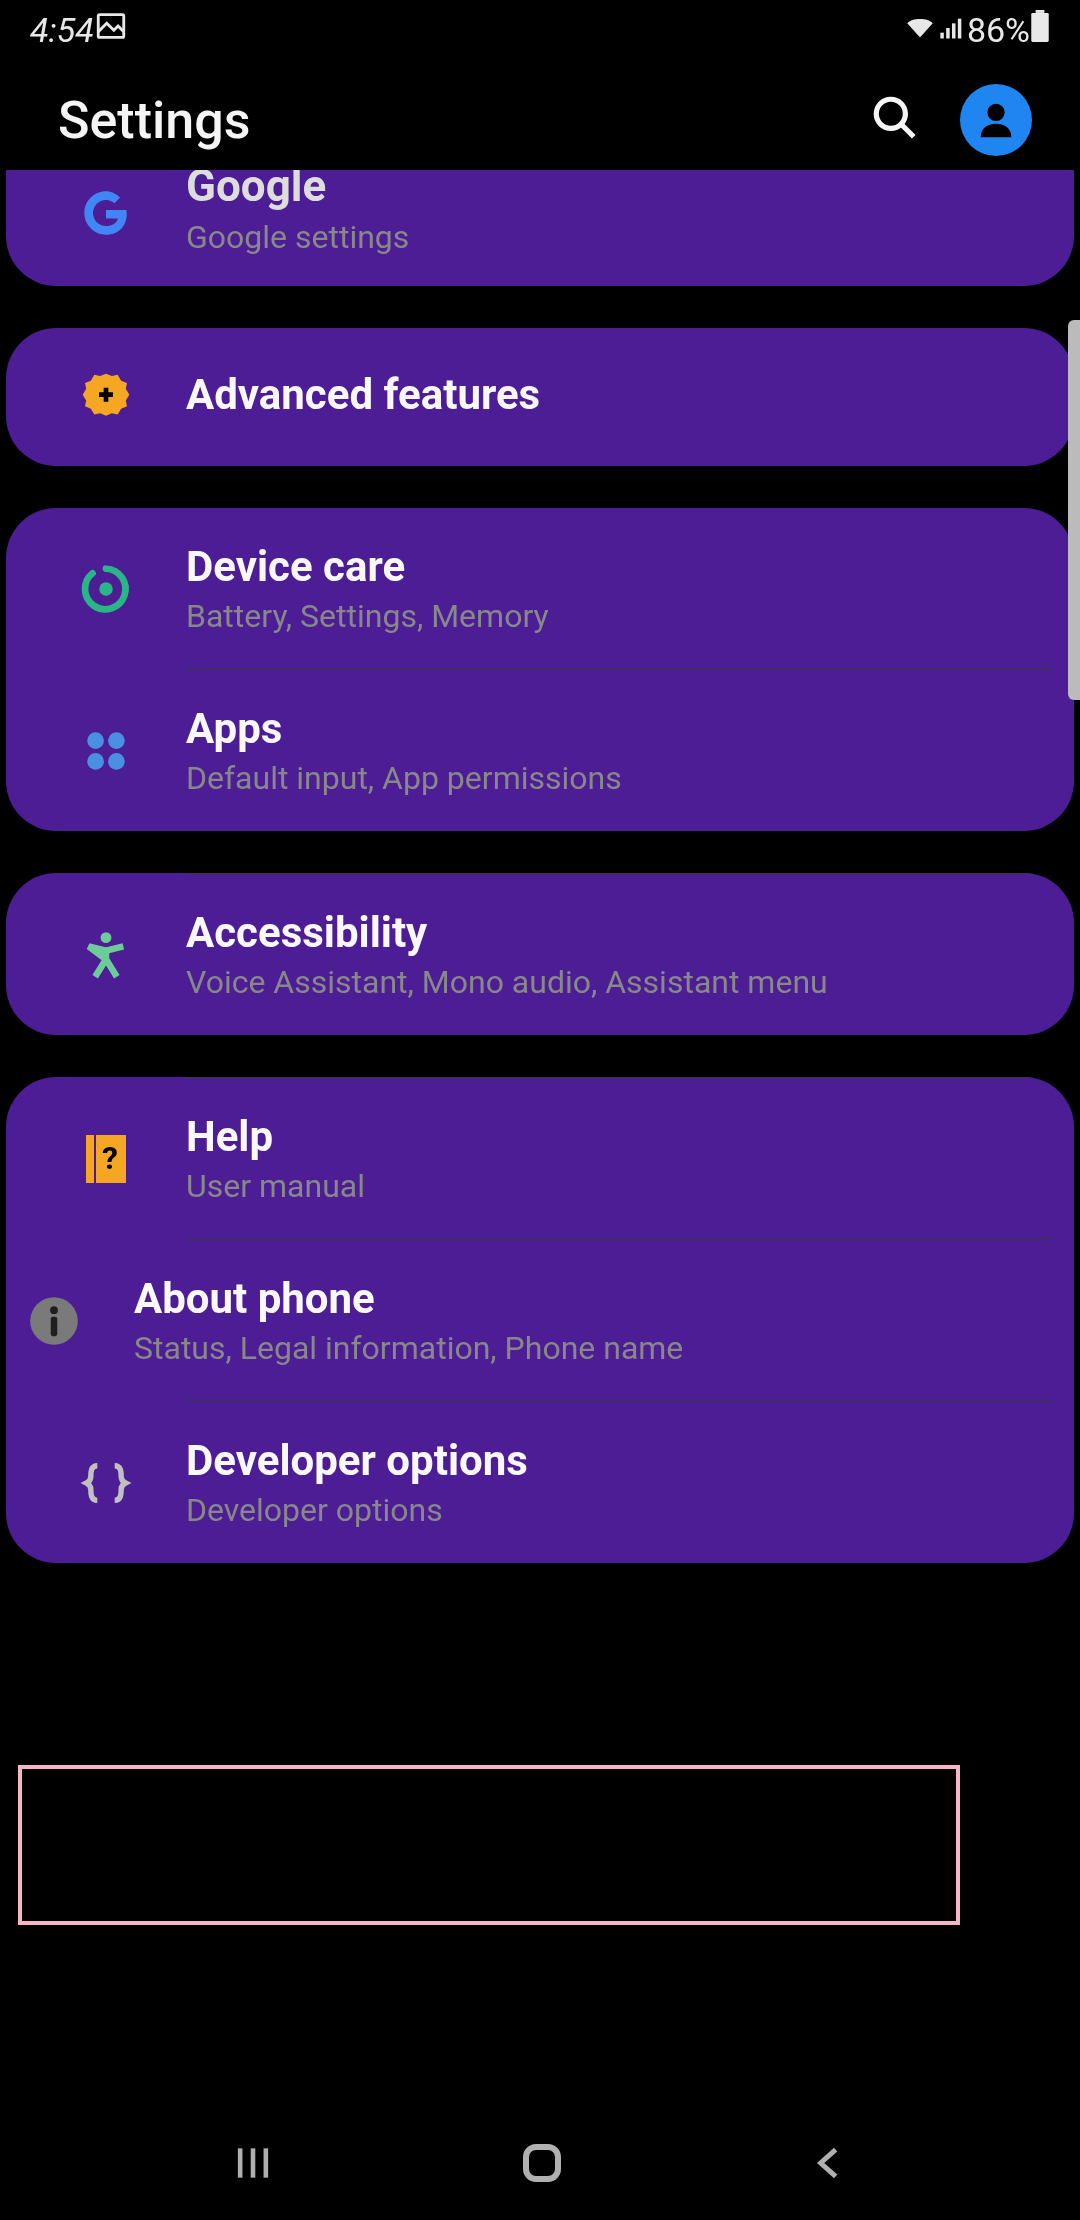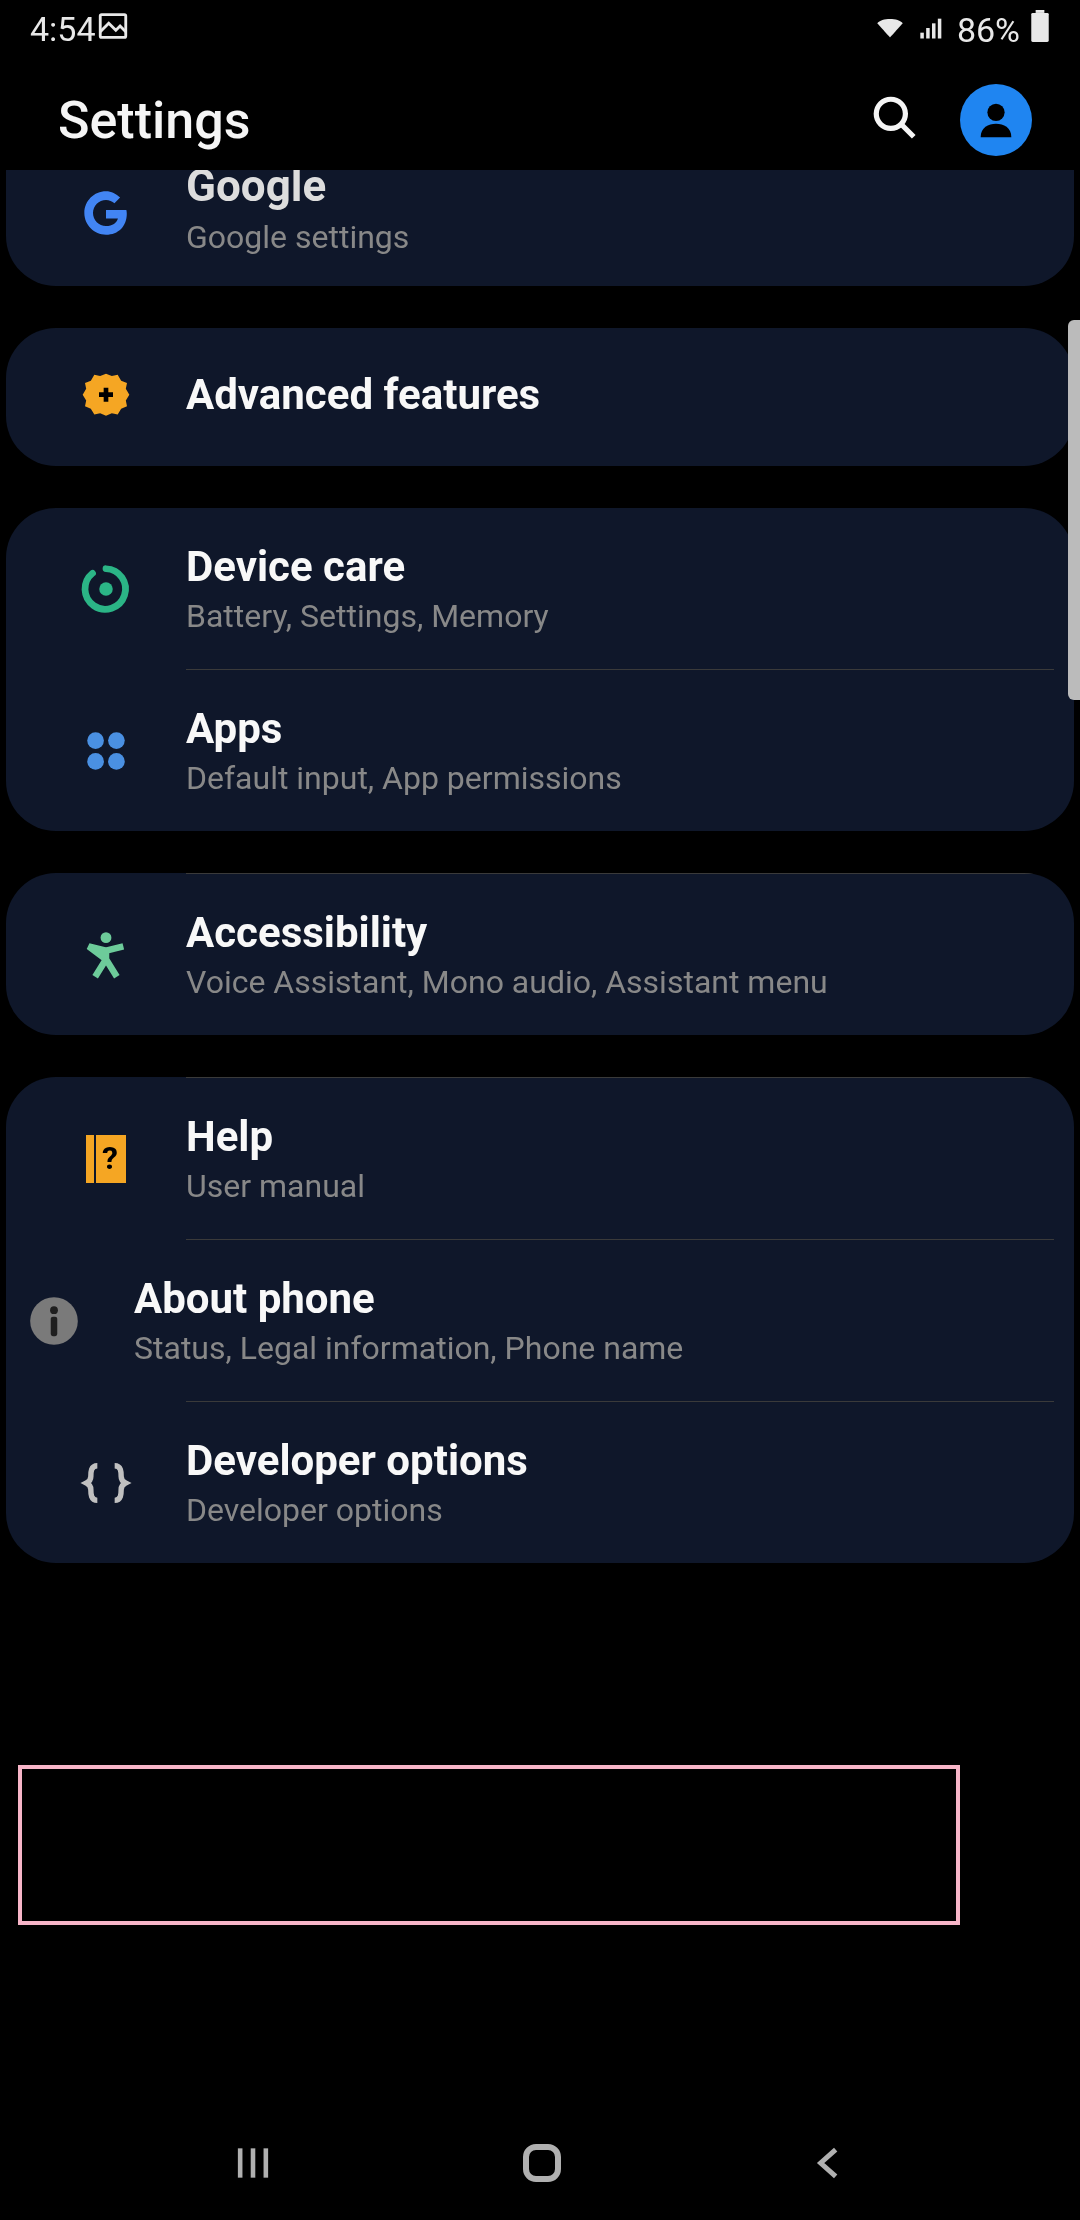--- a/index.html
+++ b/index.html
@@ -20,27 +20,27 @@
     height: 60px;
     display: flex;
     justify-content: space-between;
     align-items: center;
     padding: 0 30px;
     font-size: 34px;
     color: #e8e8e8;
   }
   .status-left {
     display: flex;
-    align-items: flex-start;
+    align-items: center;
     gap: 0;
+    font-style: italic;
   }
   .status-right {
     display: flex;
     align-items: center;
-    gap: 10px;
   }
   .header {
     height: 120px;
     display: flex;
     align-items: center;
     justify-content: space-between;
     padding: 0 48px 0 58px;
     gap: 20px;
   }
   .header-title {
@@ -50,21 +50,21 @@
   }
   .header-actions {
     display: flex;
     align-items: center;
     gap: 40px;
   }
   .content {
     padding: 0 6px;
   }
   .card {
-    background: #0f172a;
+    background: #4c1d95;
     border-radius: 50px;
     margin-bottom: 42px;
     overflow: hidden;
   }
   .card-first {
     border-top-left-radius: 0;
     border-top-right-radius: 0;
     margin-top: -10px;
   }
   .row {

